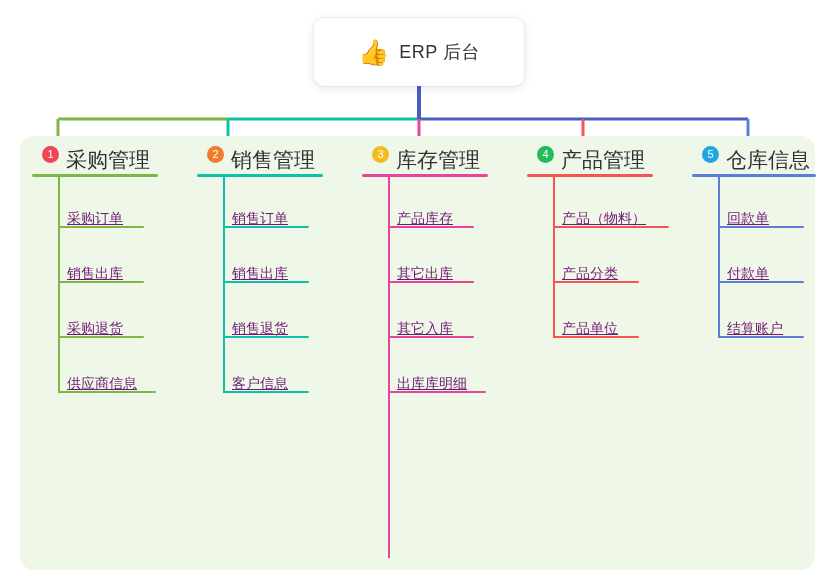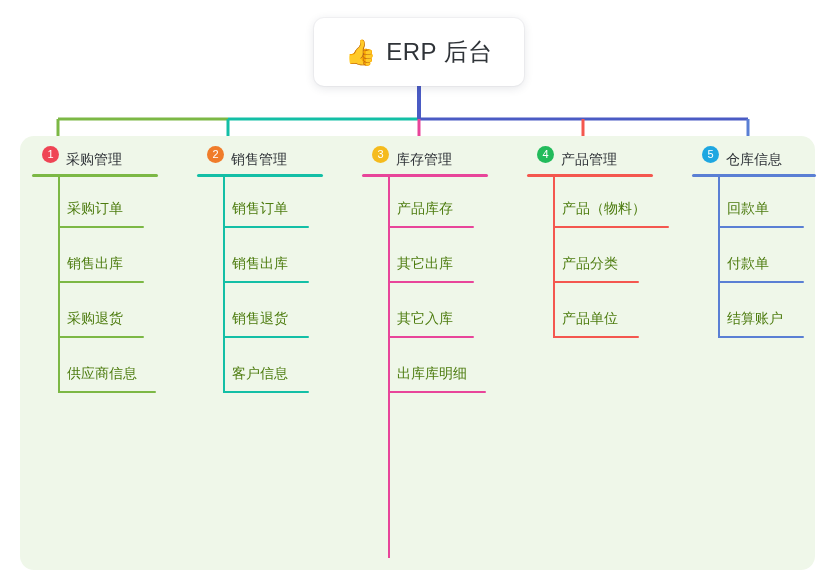--- a/index.html
+++ b/index.html
@@ -42,21 +42,21 @@
     align-items: center;
     gap: 10px;
   }
   .root-emoji {
     font-size: 25px;
     line-height: 1;
     font-family: "DejaVu Sans", sans-serif;
     color: #f3b93c;
   }
   .root-title {
-    font-size: 24px;
+    font-size: 18px;
     color: #2f3338;
     letter-spacing: 0.5px;
     white-space: nowrap;
   }
 
   
   #connectors {
     position: absolute;
     left: 0; top: 0;
     width: 839px;
@@ -93,21 +93,21 @@
     height: 17px;
     border-radius: 50%;
     color: #ffffff;
     font-size: 11px;
     line-height: 17px;
     text-align: center;
     font-family: "Liberation Sans", sans-serif;
     flex: 0 0 auto;
   }
   .col-title {
-    font-size: 14px;
+    font-size: 21px;
     color: #2f3338;
     white-space: nowrap;
     margin-top: 12px;
   }
   .col-rule {
     height: 3px;
     border-radius: 2px;
     margin-top: 6px;
   }
 
@@ -122,24 +122,25 @@
     width: 2px;
   }
   .leaf {
     position: relative;
     height: 55px;
     box-sizing: border-box;
   }
   .leaf-label {
     position: absolute;
     left: 35px;
-    bottom: 14px;
+    bottom: 4px;
     font-size: 14px;
-    color: #4d7c0f;
+    color: #701a75;
     white-space: nowrap;
+    text-decoration: underline;
   }
   .leaf-rule {
     position: absolute;
     left: 26px;
     bottom: 4px;
     height: 2px;
     width: 86px;
     border-radius: 1px;
   }
 </style>

